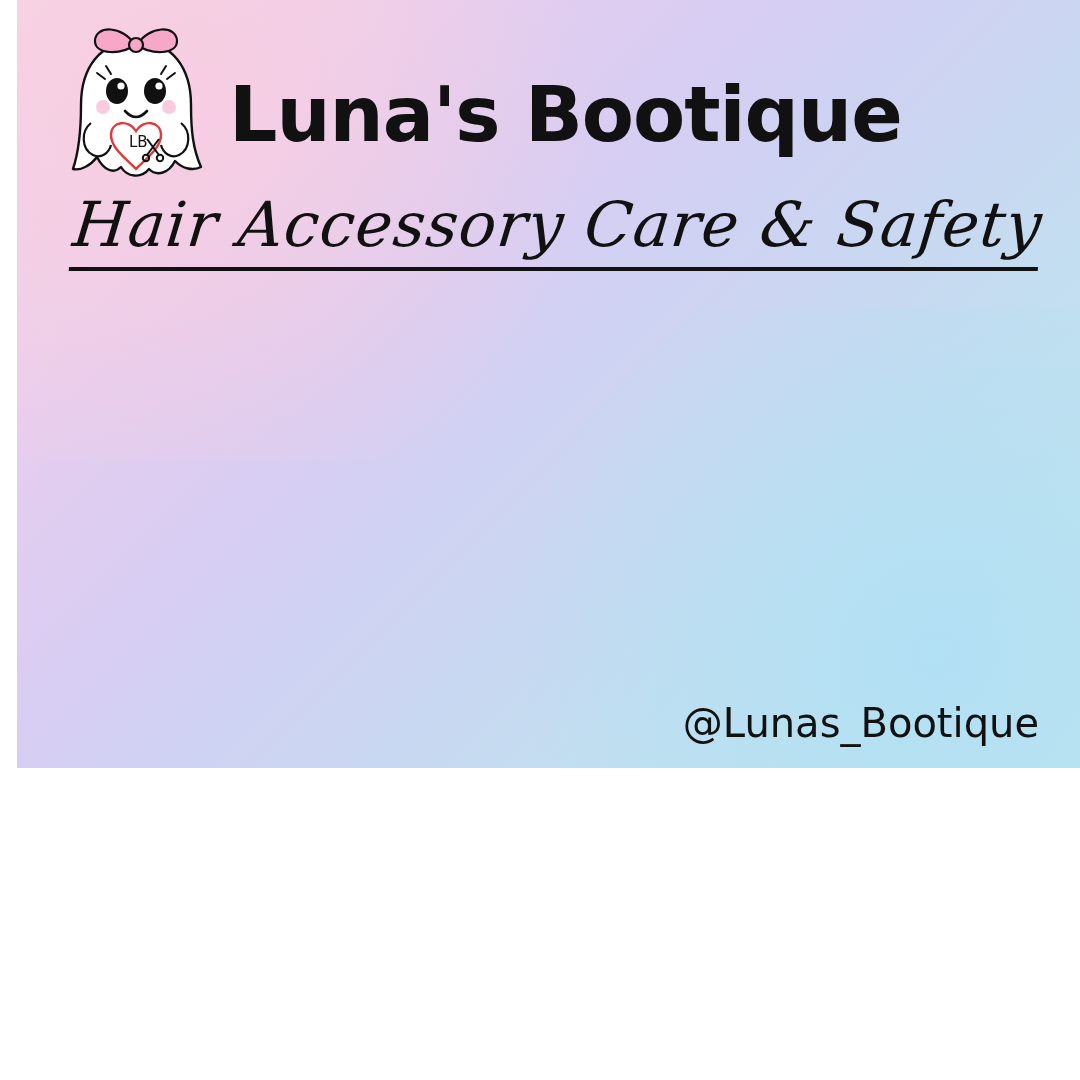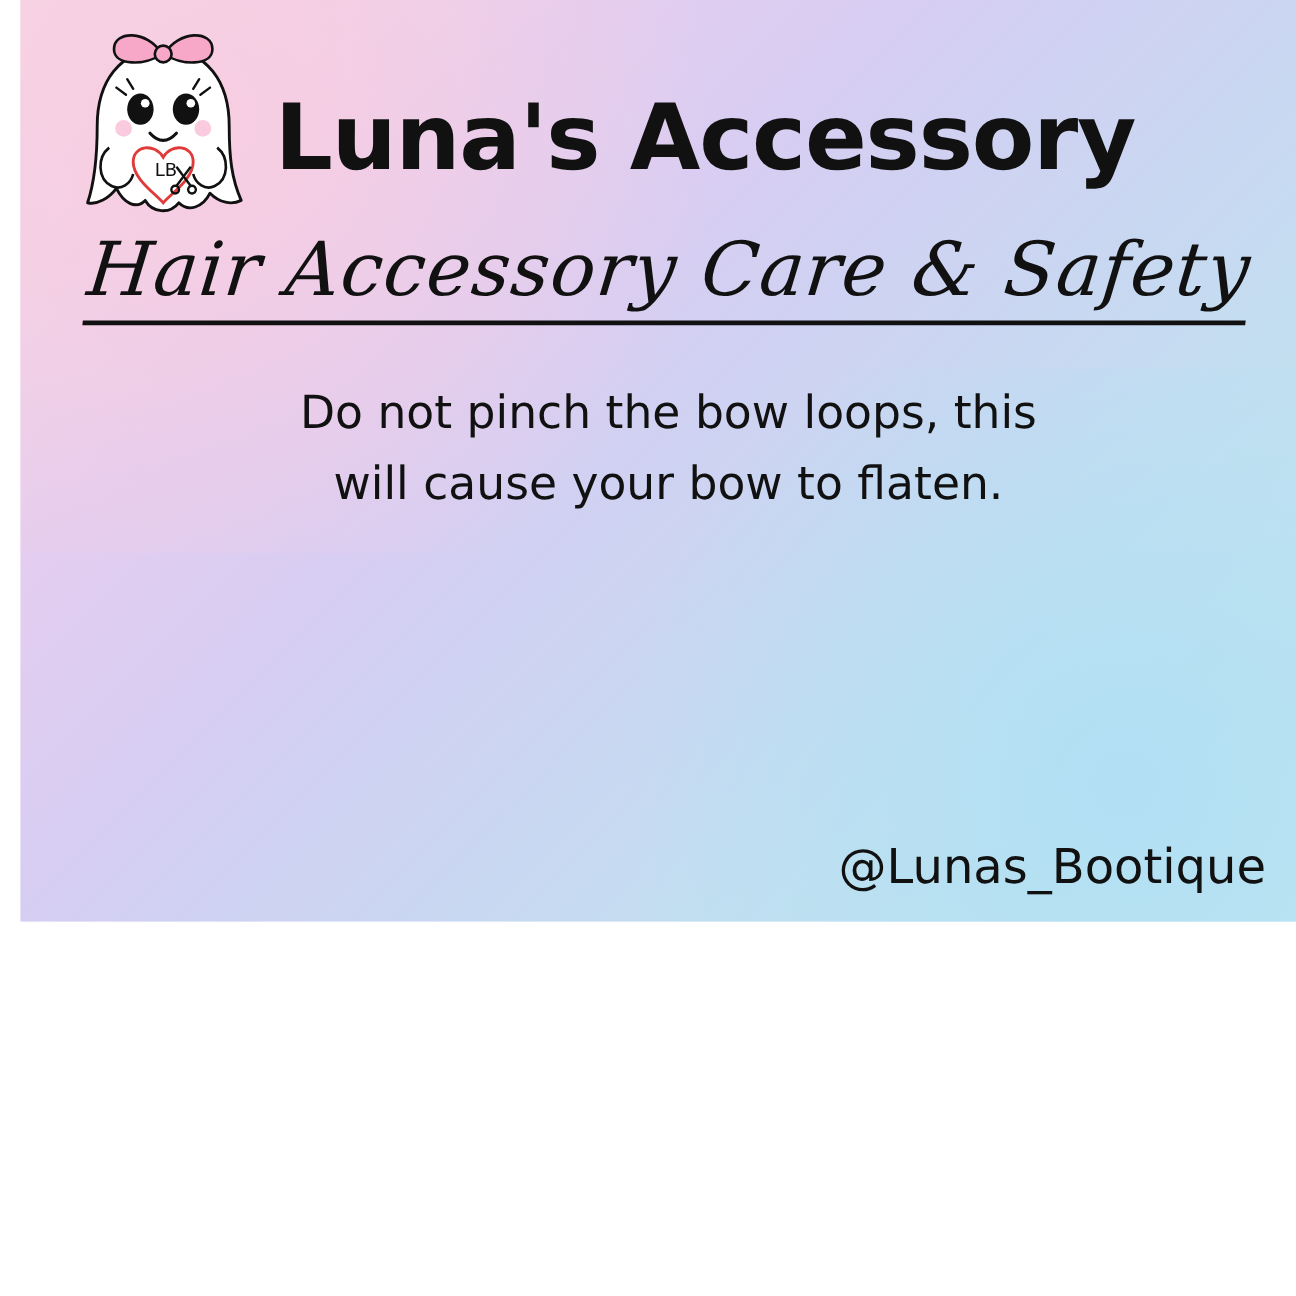--- a/index.html
+++ b/index.html
@@ -113,21 +113,21 @@
     margin: 0 0 42px 0;
     white-space: pre-line;
   }
   .para:last-child {
     margin-bottom: 0;
   }
 
   
   #handle {
     position: absolute;
-    right: 42px;
+    right: 58px;
     bottom: 22px;
     font-family: "DejaVu Sans", sans-serif;
     font-size: 40px;
     color: #111;
     z-index: 3;
   }
 </style>
 </head>
 <body>
 
@@ -179,28 +179,26 @@
         <text x="78" y="128" font-family="DejaVu Sans, sans-serif" font-size="15" fill="#111111">LB</text>
 
         <g stroke="#111111" stroke-width="2" fill="none">
           <line x1="96" y1="120" x2="108" y2="136"></line>
           <line x1="108" y1="120" x2="96" y2="136"></line>
           <circle cx="95" cy="139" r="3.2"></circle>
           <circle cx="109" cy="139" r="3.2"></circle>
         </g>
       </svg>
 
-      <div id="brand-title">Luna's Accessory</div>
+      <div id="brand-title">Luna's Bootique</div>
     </div>
 
     <div id="subtitle-wrap">
       <span id="subtitle">Hair Accessory Care &amp; Safety</span>
     </div>
 
     <div id="body-copy">
-      <p class="para">Do not pinch the bow loops, this
-will cause your bow to flaten.</p>
     </div>
 
   </div>
 
   <div id="handle">@Lunas_Bootique</div>
 </div>
 
 </body></html>

